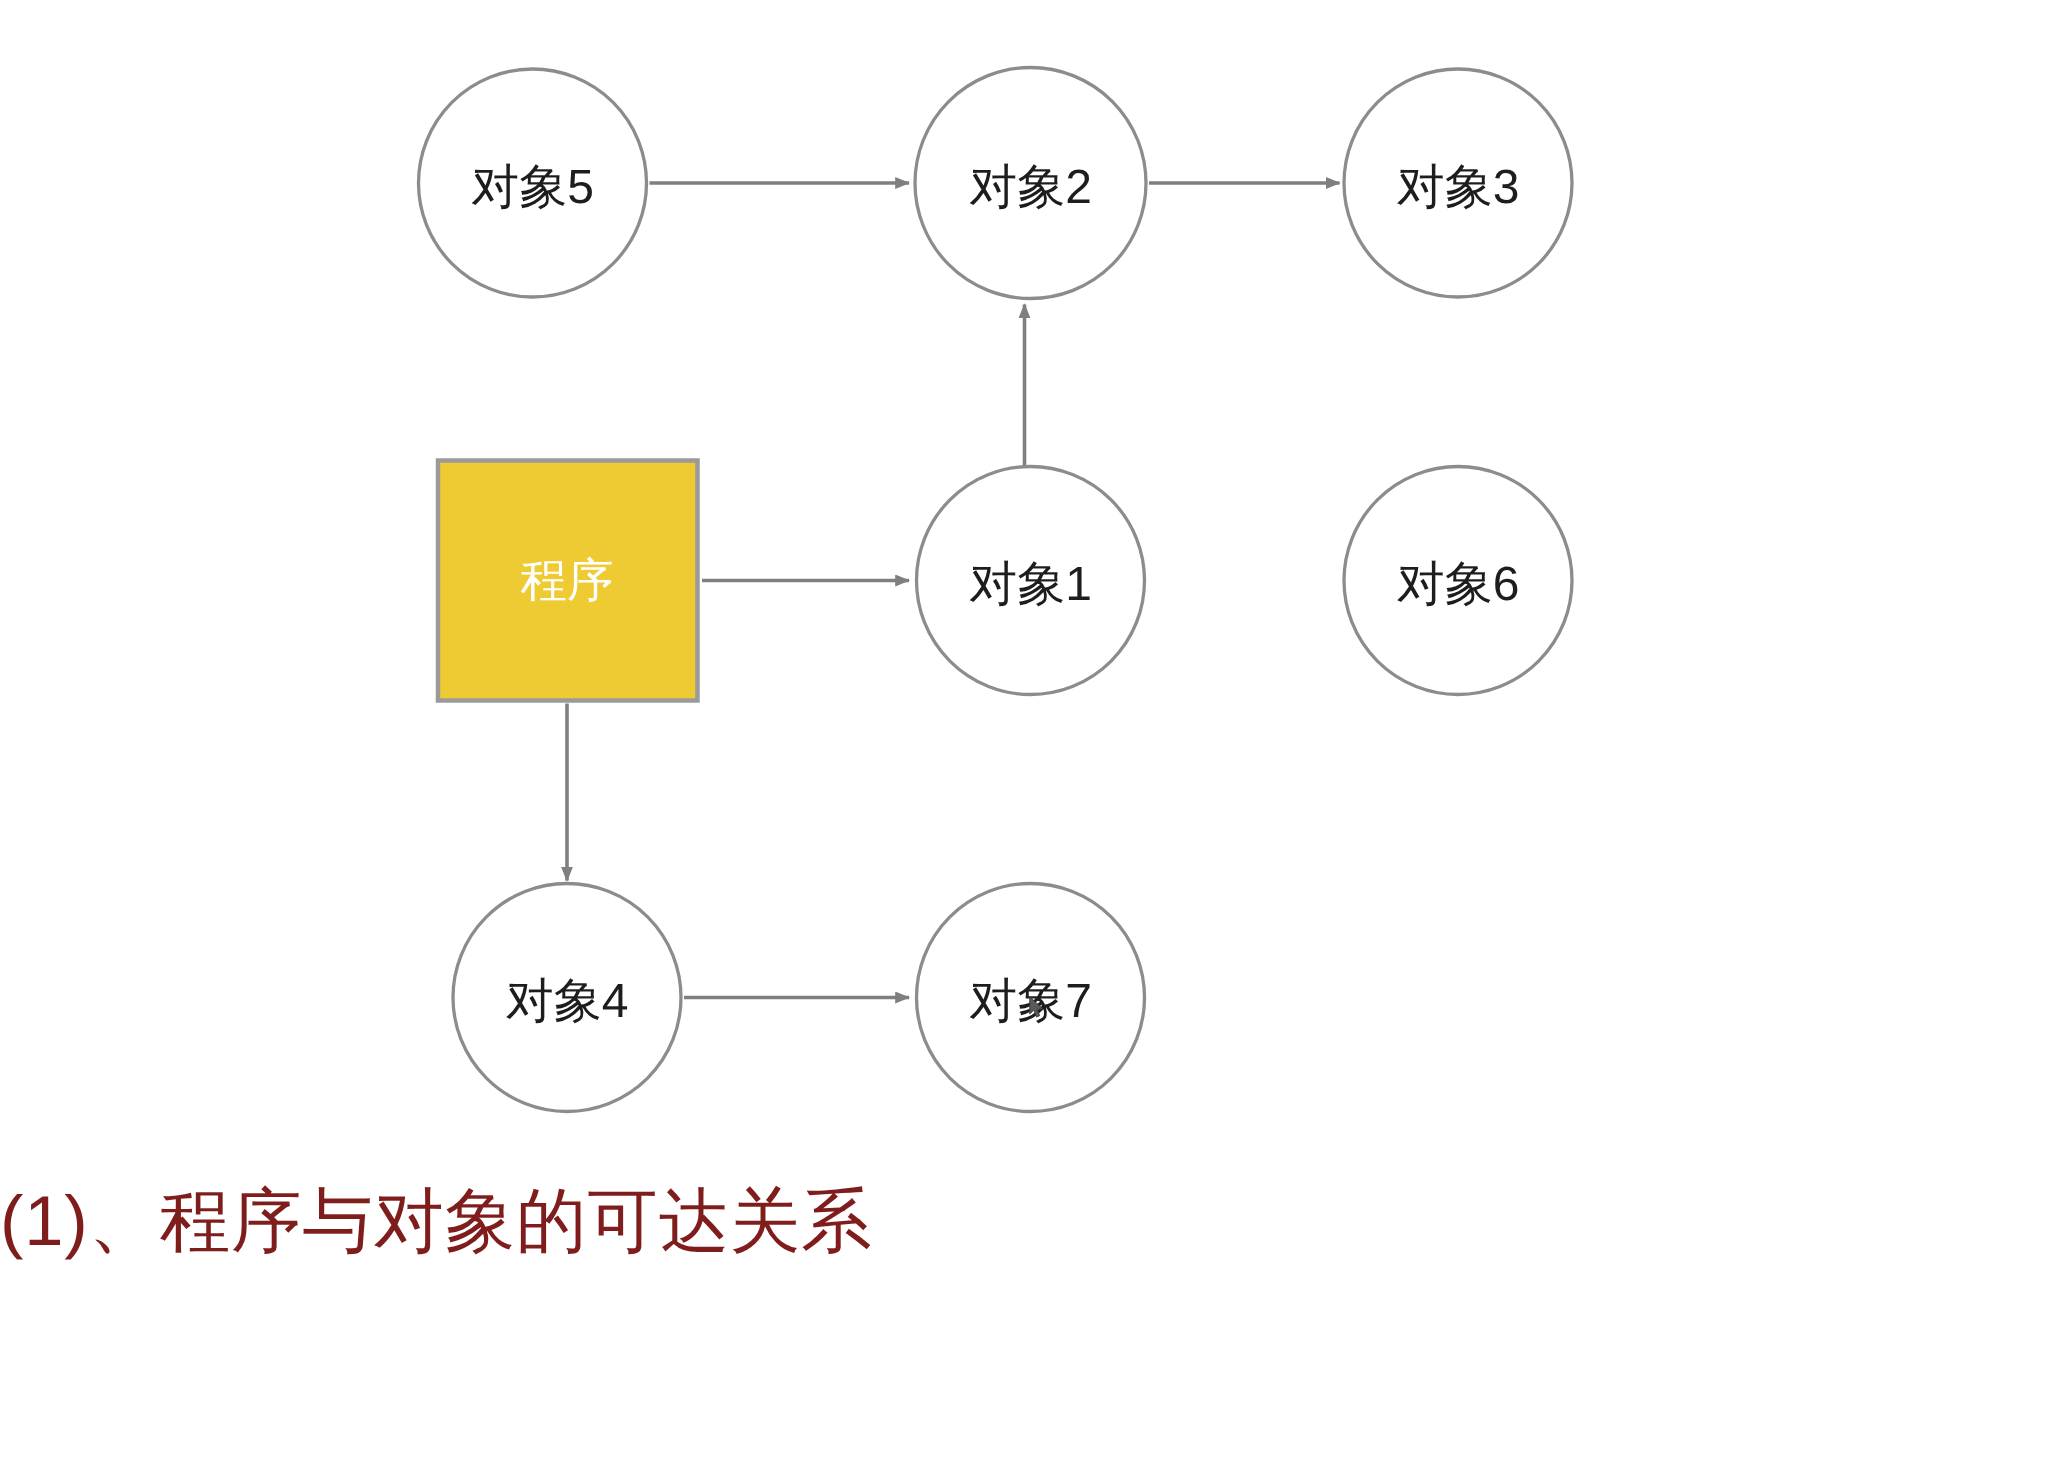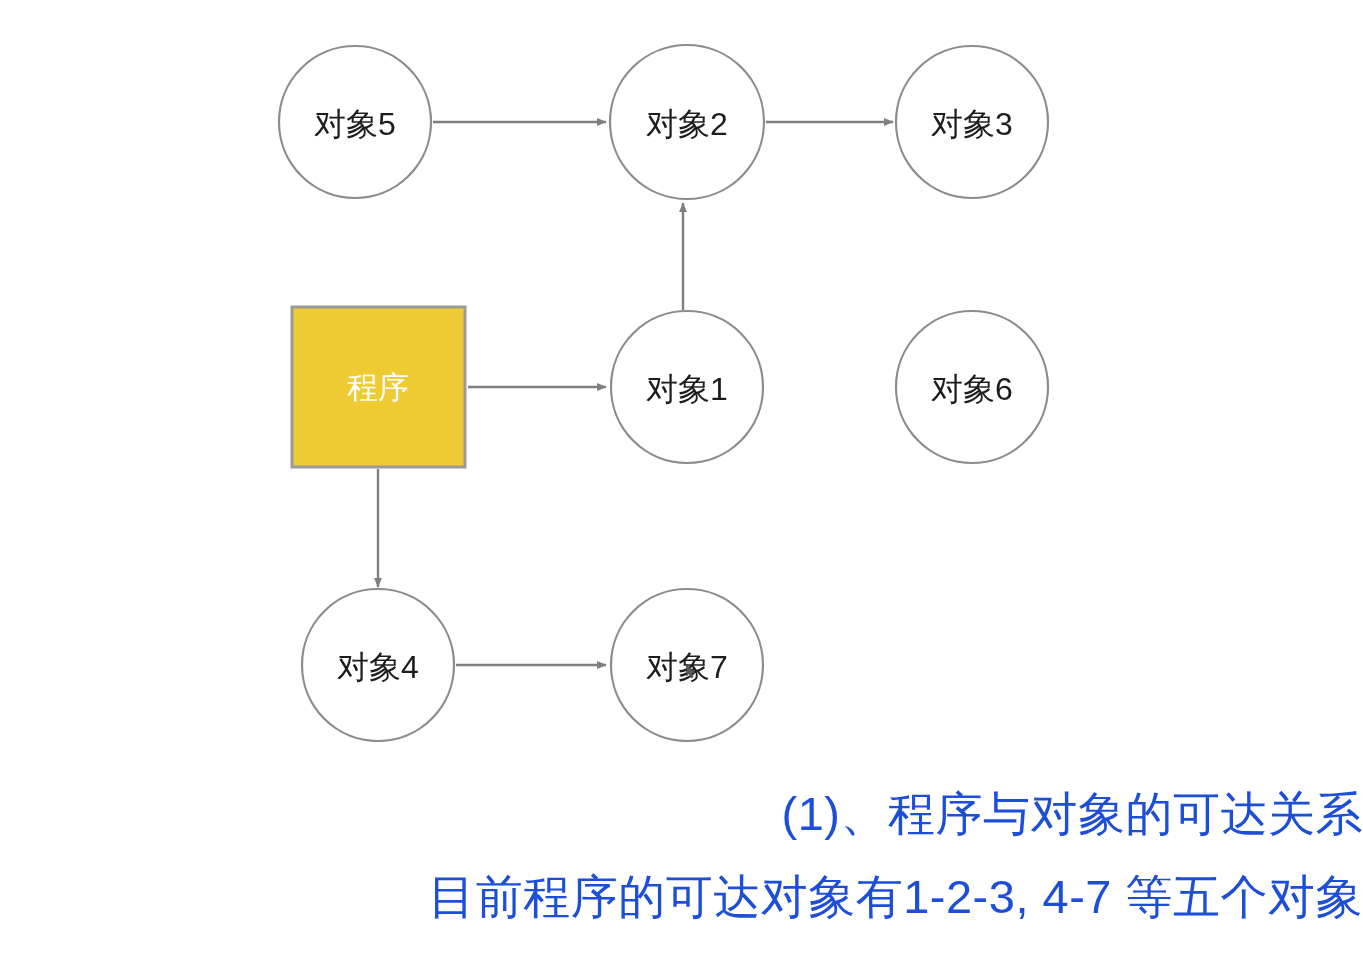--- a/index.html
+++ b/index.html
@@ -50,22 +50,22 @@
   }
   .edge-line {
     stroke: #7f7f7f;
     stroke-width: 2.4;
     fill: none;
   }
   .caption-block {
     position: absolute;
     left: 0;
     width: 1363px;
-    text-align: right;
-    color: #1d4ed8;
+    text-align: left;
+    color: #7f1d1d;
     font-family: "Liberation Sans", "DejaVu Sans", sans-serif;
     letter-spacing: 0.5px;
     white-space: nowrap;
   }
   #caption-line-1 {
     top: 783px;
     font-size: 47px;
   }
   #caption-line-2 {
     top: 866px;
@@ -138,15 +138,14 @@
       <circle class="node-circle" cx="687" cy="665" r="76"></circle>
       <text class="node-label" x="687" y="667">对象7</text>
     </g>
   </svg>
 
   <svg class="cursor-artifact" style="left:686px; top:664px;" viewBox="0 0 11 15">
     <path d="M0.5,0.5 L0.5,12 L3.2,9.4 L5.1,14 L7.1,13.1 L5.3,8.8 L9.2,8.6 Z" fill="#5a5a5a" stroke="#3a3a3a" stroke-width="0.6"></path>
   </svg>
 
   <div class="caption-block" id="caption-line-1">(1)、程序与对象的可达关系</div>
-  <div class="caption-block" id="caption-line-2">目前程序的可达对象有1-2-3, 4-7 等五个对象</div>
 
 </div>
 
 </body></html>

